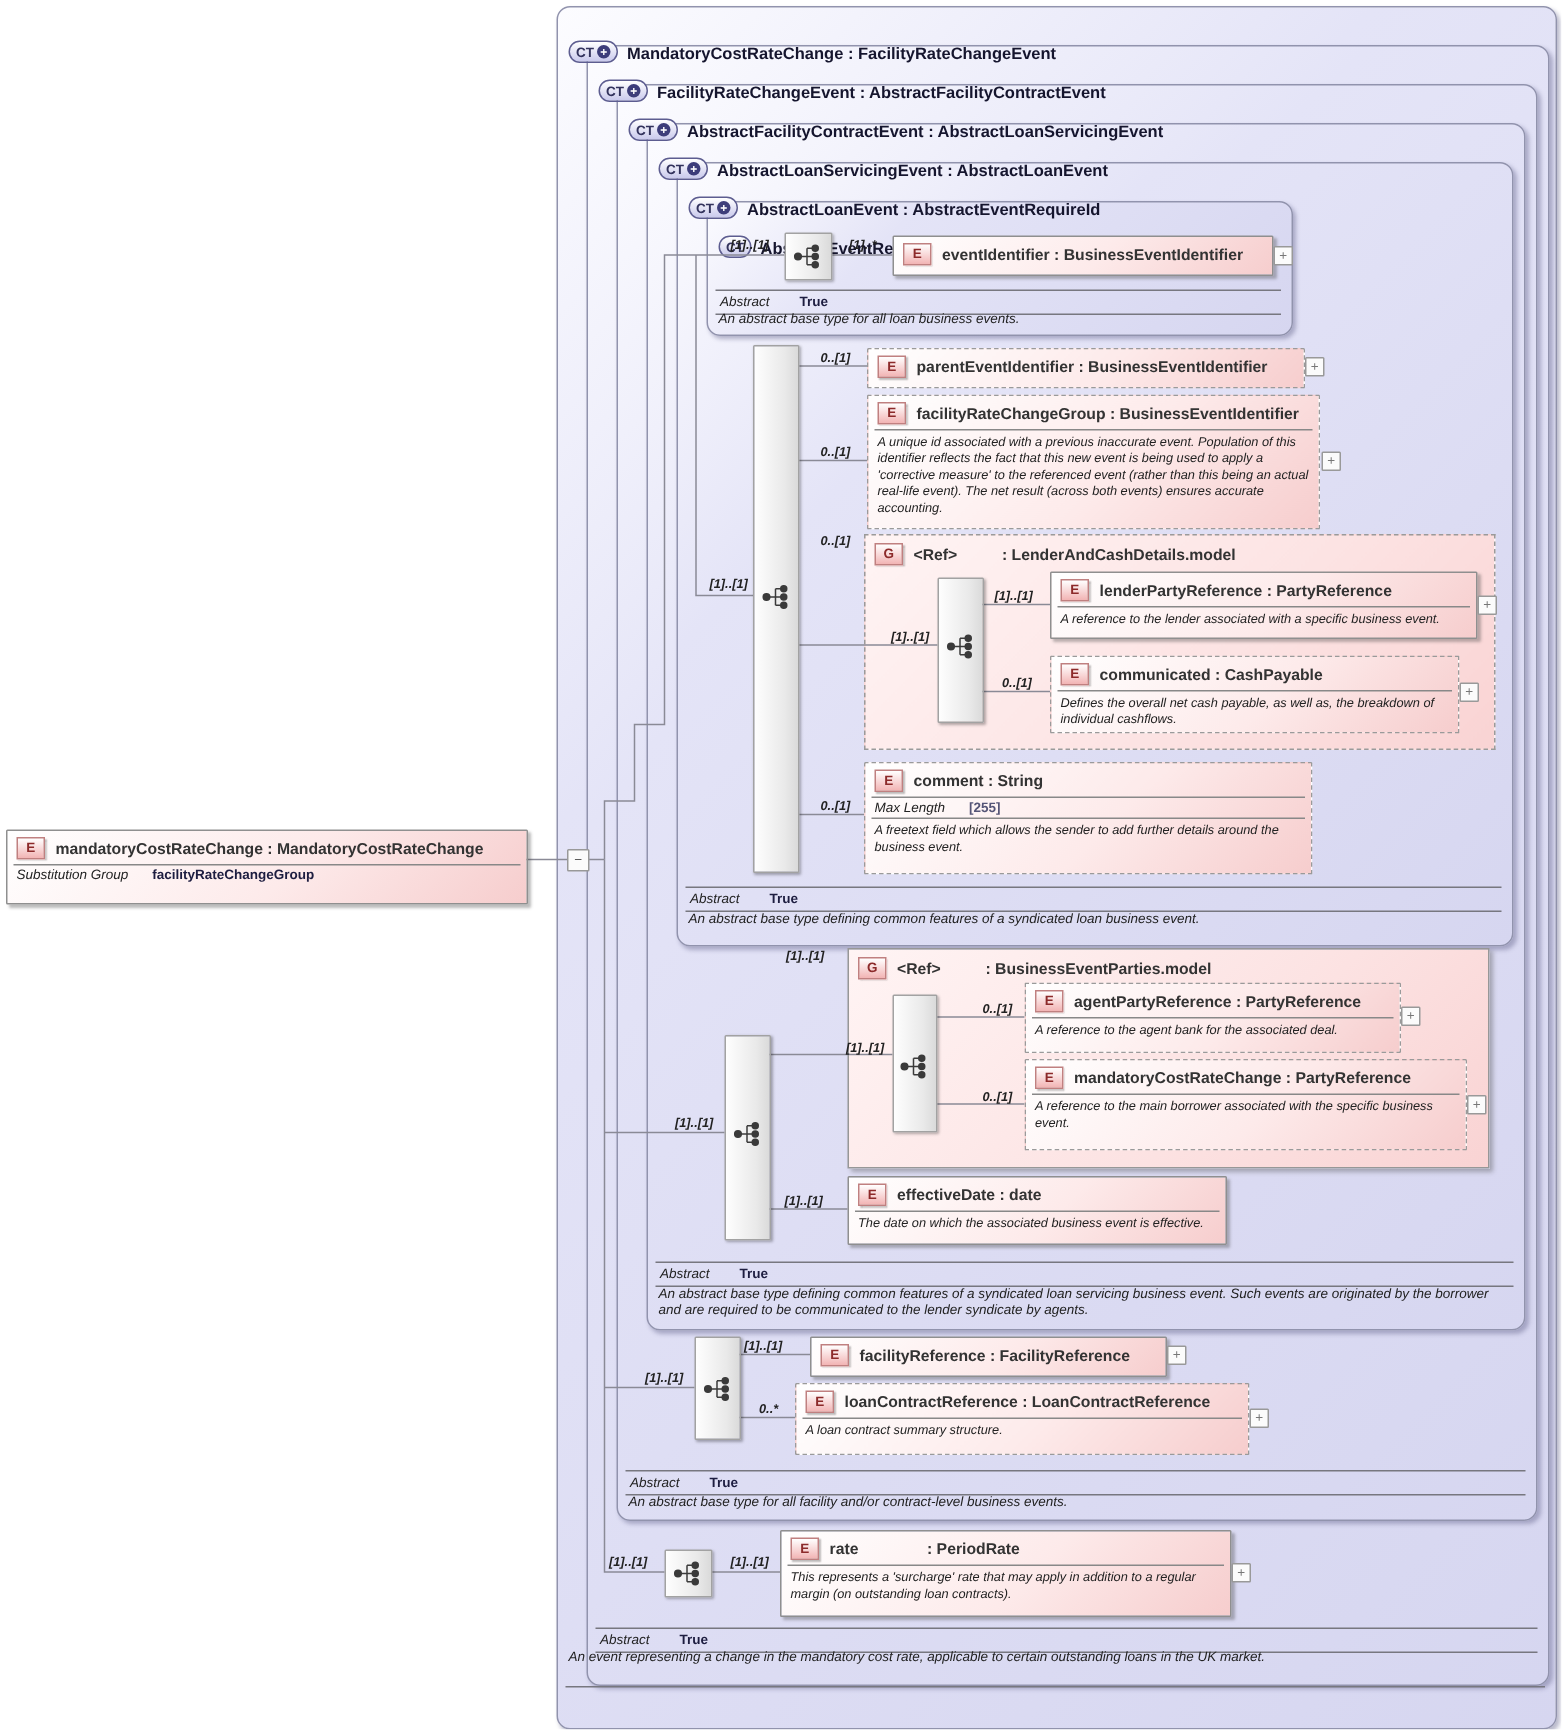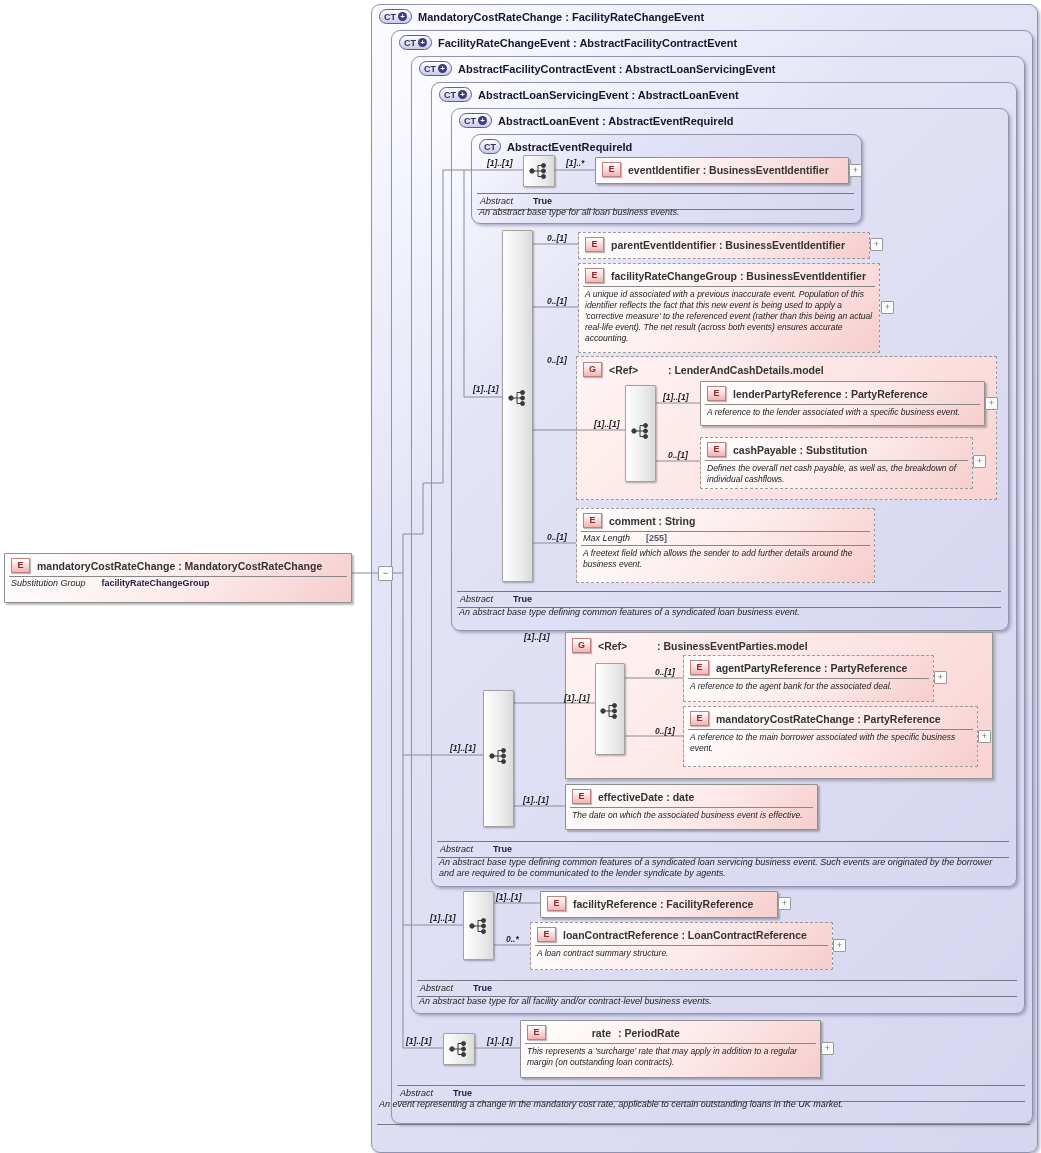--- a/index.html
+++ b/index.html
@@ -2,22 +2,22 @@
 <html><head>
 <meta charset="utf-8">
 <style>
   html,body{margin:0;padding:0;background:#fff;}
   #stage{position:relative;width:1041px;height:1153px;background:#ffffff;font-family:"Liberation Sans",sans-serif;overflow:hidden;}
 
   
   .box{position:absolute;border:1px solid #9193ad;border-radius:9px;
        background:linear-gradient(135deg,#fcfcff 0%,#e4e4f7 30%,#d6d6f0 100%);
        box-shadow:2px 2px 3px rgba(100,100,140,0.45);}
-  .box-header{position:absolute;display:flex;align-items:center;gap:6px;
-       font-weight:bold;font-size:11px;color:#15152e;white-space:nowrap;z-index:8;}
+  .box-header{position:absolute;display:flex;align-items:flex-end;gap:6px;
+       font-weight:bold;font-size:11px;color:#15152e;white-space:nowrap;z-index:8;margin-top:18px;}
   .ct-badge{display:inline-flex;align-items:center;gap:2px;border:1.5px solid #5d5d90;
        border-radius:8px;background:linear-gradient(#ffffff,#c9c9ec);padding:0 4px;height:13px;
        font-weight:bold;font-size:9px;color:#32325c;}
   .ct-plus{display:inline-block;width:9px;height:9px;border-radius:50%;background:#3d3d7a;color:#fff;
        font-size:8px;line-height:9px;font-weight:bold;text-align:center;}
 
   .prop-row{position:absolute;border-top:1px solid #77777f;border-bottom:1px solid #77777f;
        display:flex;gap:20px;align-items:baseline;padding:2px 3px 3px 3px;z-index:8;}
   .plabel{font-style:italic;font-size:9px;color:#222;}
   .pvalue{font-weight:bold;font-size:9px;color:#1d1d40;}
@@ -31,21 +31,21 @@
        box-shadow:2px 2px 2px rgba(60,60,60,0.35);}
   .elem.dashed{border:1px dashed #9a9a9a;box-shadow:none;}
   .elem-head{display:flex;align-items:center;gap:7px;padding:4px 6px 3px 6px;
        font-weight:bold;font-size:10.5px;color:#333;white-space:nowrap;}
   .e-badge{flex:0 0 auto;width:17px;height:13px;border:1px solid #c08080;
        background:linear-gradient(#ffffff,#f2b4b4);color:#8c2a2a;font-weight:bold;font-size:9px;
        line-height:13px;text-align:center;box-shadow:1px 1px 1px rgba(0,0,0,0.25);}
   .elem-sep{border-top:1px solid #888;margin:0 4px;}
   .elem-annot{padding:2px 6px 2px 6px;font-style:italic;font-size:8.5px;color:#222;line-height:1.3;font-weight:normal;}
   .elem-proprow{display:flex;gap:16px;align-items:flex-start;padding:1px 6px 2px 6px;}
-  .wide-name{display:inline-block;width:58px;text-align:right;}
+  .wide-name{display:inline-block;width:58px;}
   .ref-label{display:inline-block;width:52px;}
 
   
   .group{position:absolute;border:1px dashed #9a9a9a;z-index:5;
        background:linear-gradient(135deg,#fff4f4 0%,#fce2e2 60%,#f9d3d3 100%);}
   .group.solid{border:1px solid #979797;box-shadow:2px 2px 3px rgba(80,80,80,0.4);}
   .group-head{display:flex;align-items:center;gap:7px;padding:5px 6px 3px 6px;
        font-weight:bold;font-size:10.5px;color:#333;white-space:nowrap;}
 
   
@@ -288,21 +288,21 @@
       <span class="e-badge">E</span>
       <span>lenderPartyReference : PartyReference</span>
     </div>
     <div class="elem-sep"></div>
     <div class="elem-annot">A reference to the lender associated with a specific business event.</div>
   </div>
 
   <div class="elem dashed" style="left:700px;top:437px;width:271px;height:50px">
     <div class="elem-head">
       <span class="e-badge">E</span>
-      <span>cashPayable : Substitution</span>
+      <span>communicated : CashPayable</span>
     </div>
     <div class="elem-sep"></div>
     <div class="elem-annot">Defines the overall net cash payable, as well as, the breakdown of individual cashflows.</div>
   </div>
 
   <div class="elem dashed" style="left:576px;top:508px;width:297px;height:73px">
     <div class="elem-head">
       <span class="e-badge">E</span>
       <span>comment : String</span>
     </div>

